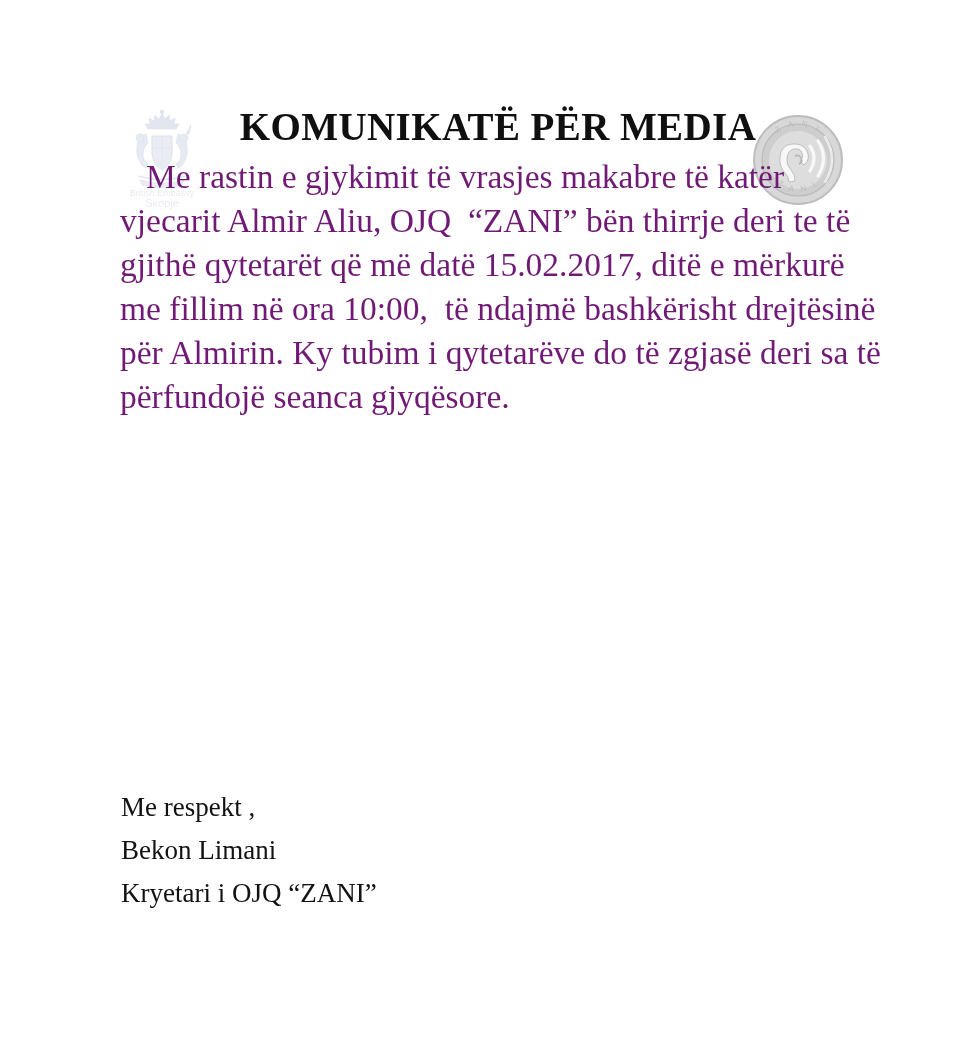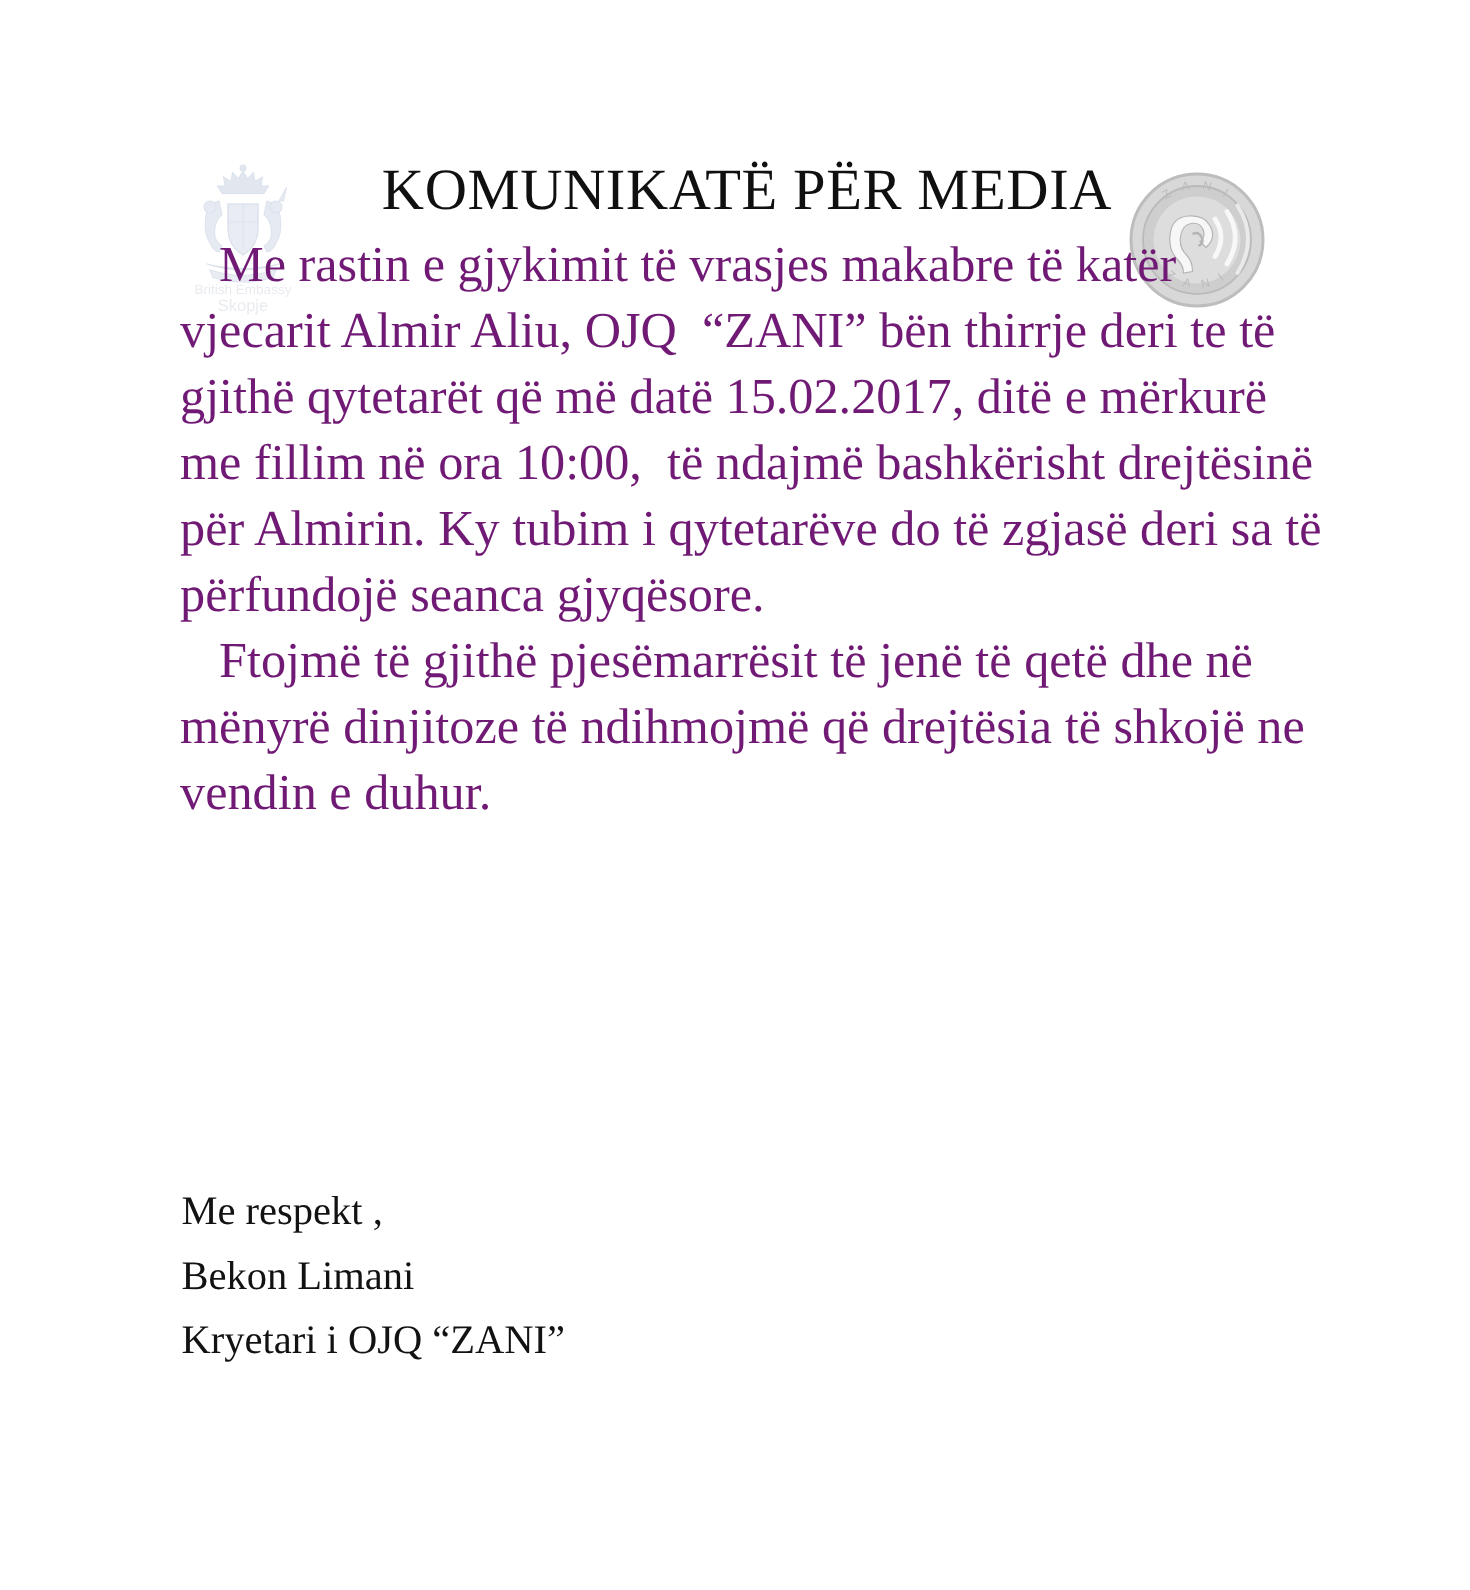--- a/index.html
+++ b/index.html
@@ -55,21 +55,21 @@
     position: absolute;
     left: 0;
     top: 104px;
     width: 980px;
     text-align: center;
     padding-left: 16px;
     box-sizing: border-box;
     font-size: 39px;
     line-height: 46px;
     letter-spacing: 0.4px;
-    font-weight: 400;
+    font-weight: 700;
     color: #101010;
     white-space: nowrap;
   }
 
   .body-block {
     position: absolute;
     left: 120px;
     top: 155px;
     width: 770px;
   }
@@ -156,21 +156,20 @@
       </text>
     </svg>
   </div>
 
   <div class="content">
 
     <div class="doc-title">KOMUNIKATË PËR MEDIA</div>
 
     <div class="body-block">
       <p class="para">Me rastin e gjykimit të vrasjes makabre të katër vjecarit Almir Aliu, OJQ  “ZANI” bën thirrje deri te të gjithë qytetarët që më datë 15.02.2017, ditë e mërkurë me fillim në ora 10:00,  të ndajmë bashkërisht drejtësinë për Almirin. Ky tubim i qytetarëve do të zgjasë deri sa të përfundojë seanca gjyqësore.</p>
-      <p class="para">Ftojmë të gjithë pjesëmarrësit të jenë të qetë dhe në mënyrë dinjitoze të ndihmojmë që drejtësia të shkojë ne vendin e duhur.</p>
     </div>
 
     <div class="sig-block">
       <p class="sig-line">Me respekt ,</p>
       <p class="sig-line">Bekon Limani</p>
       <p class="sig-line">Kryetari i OJQ “ZANI”</p>
     </div>
 
   </div>
 </div>

